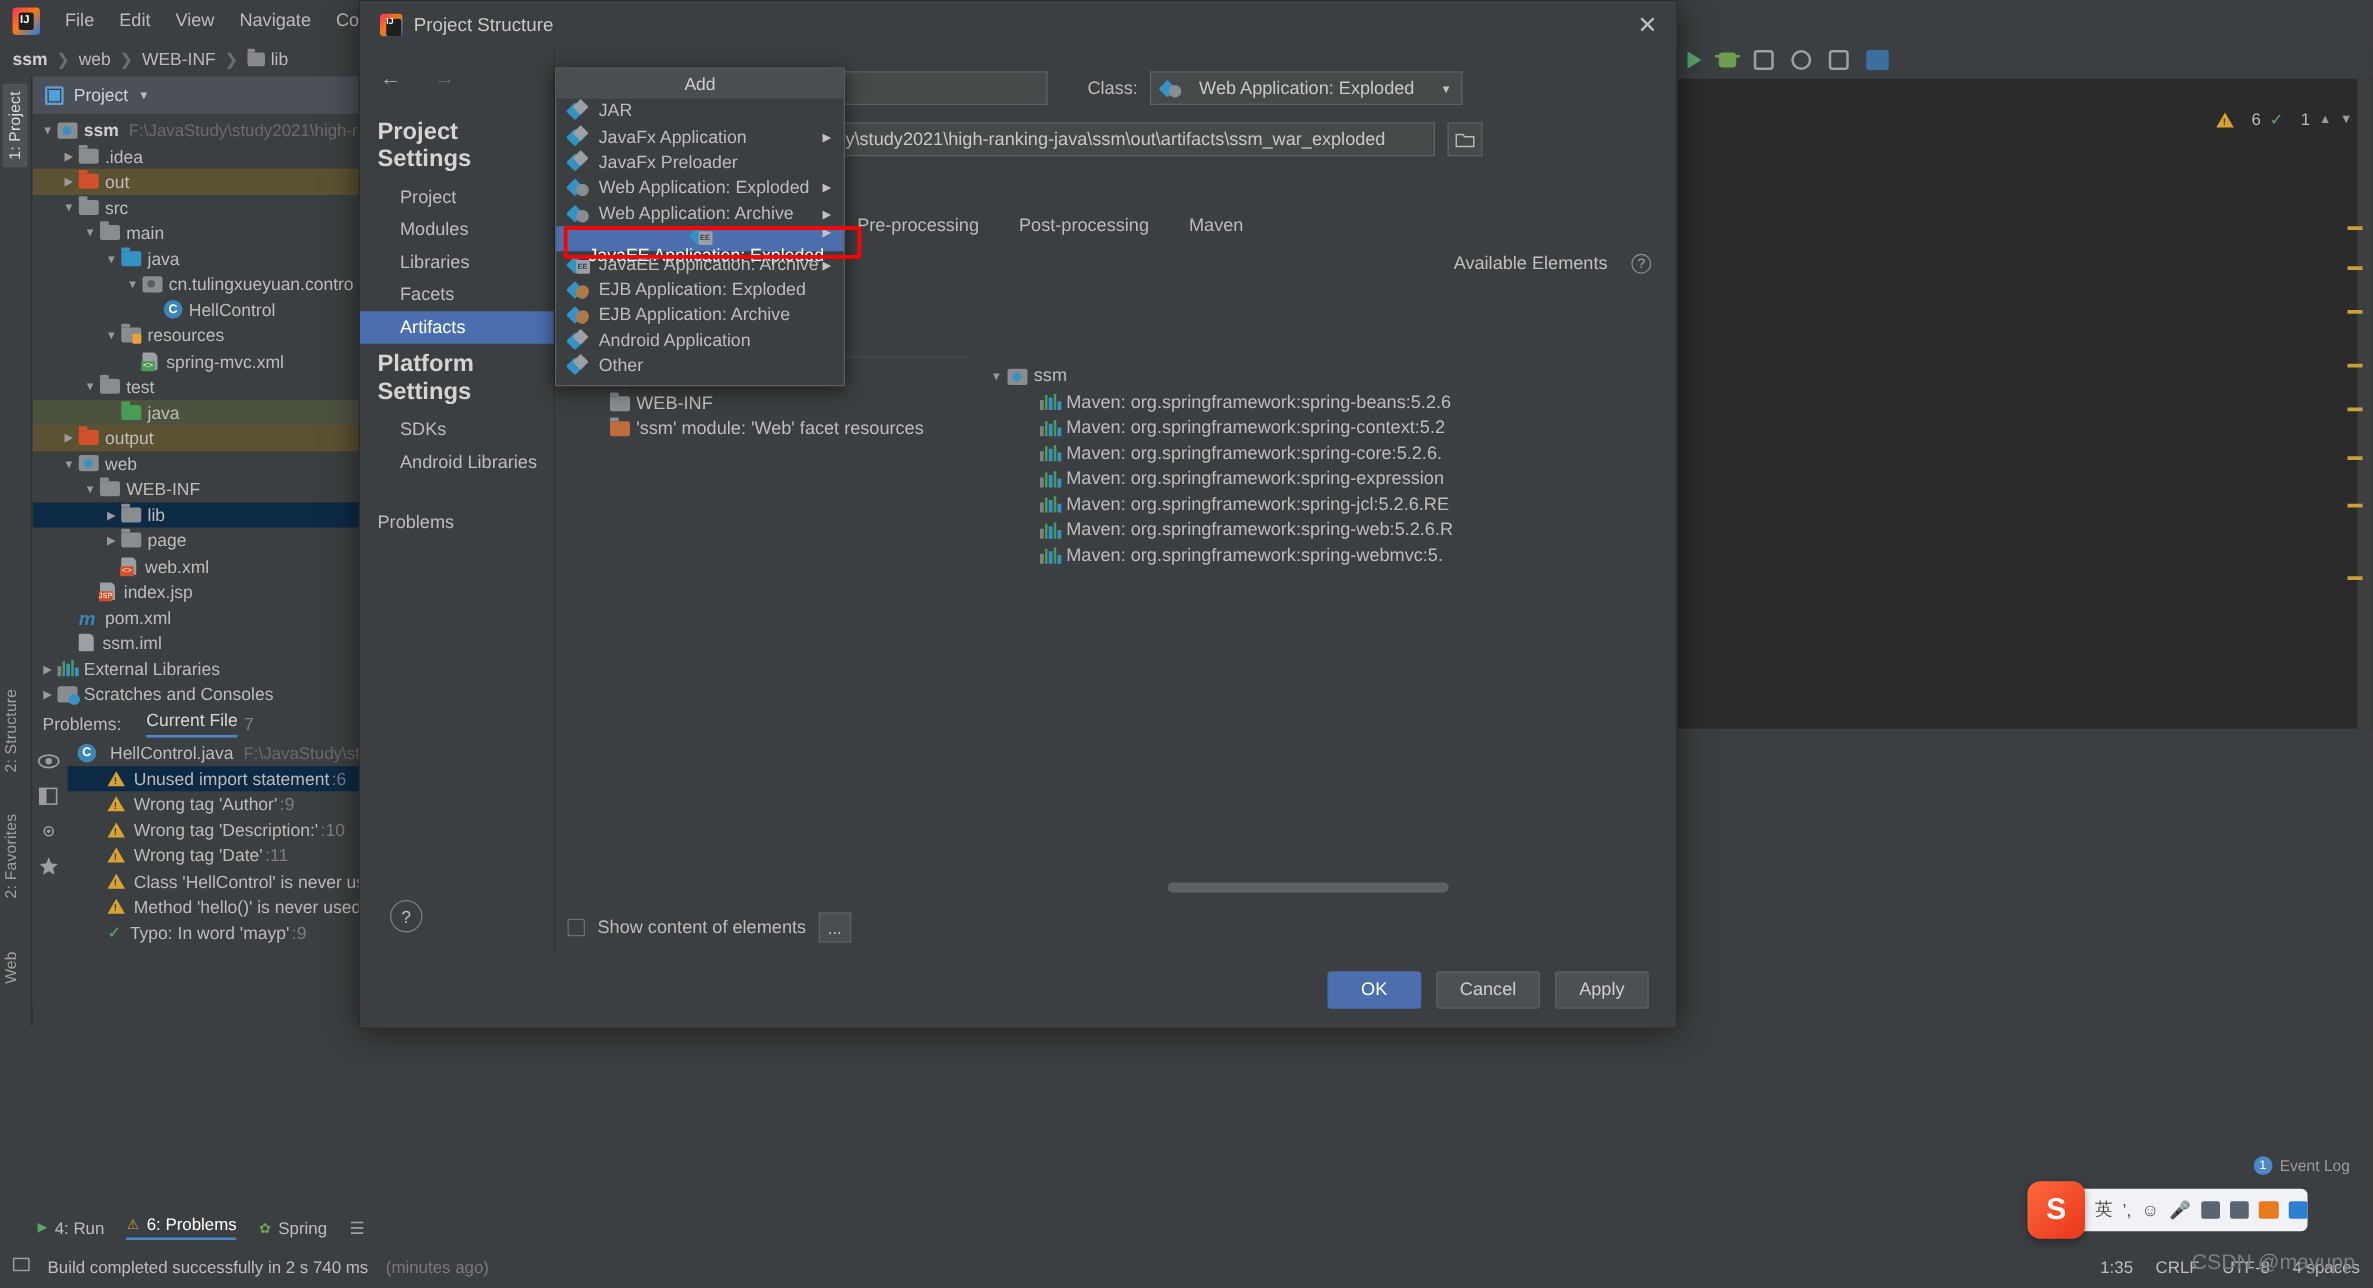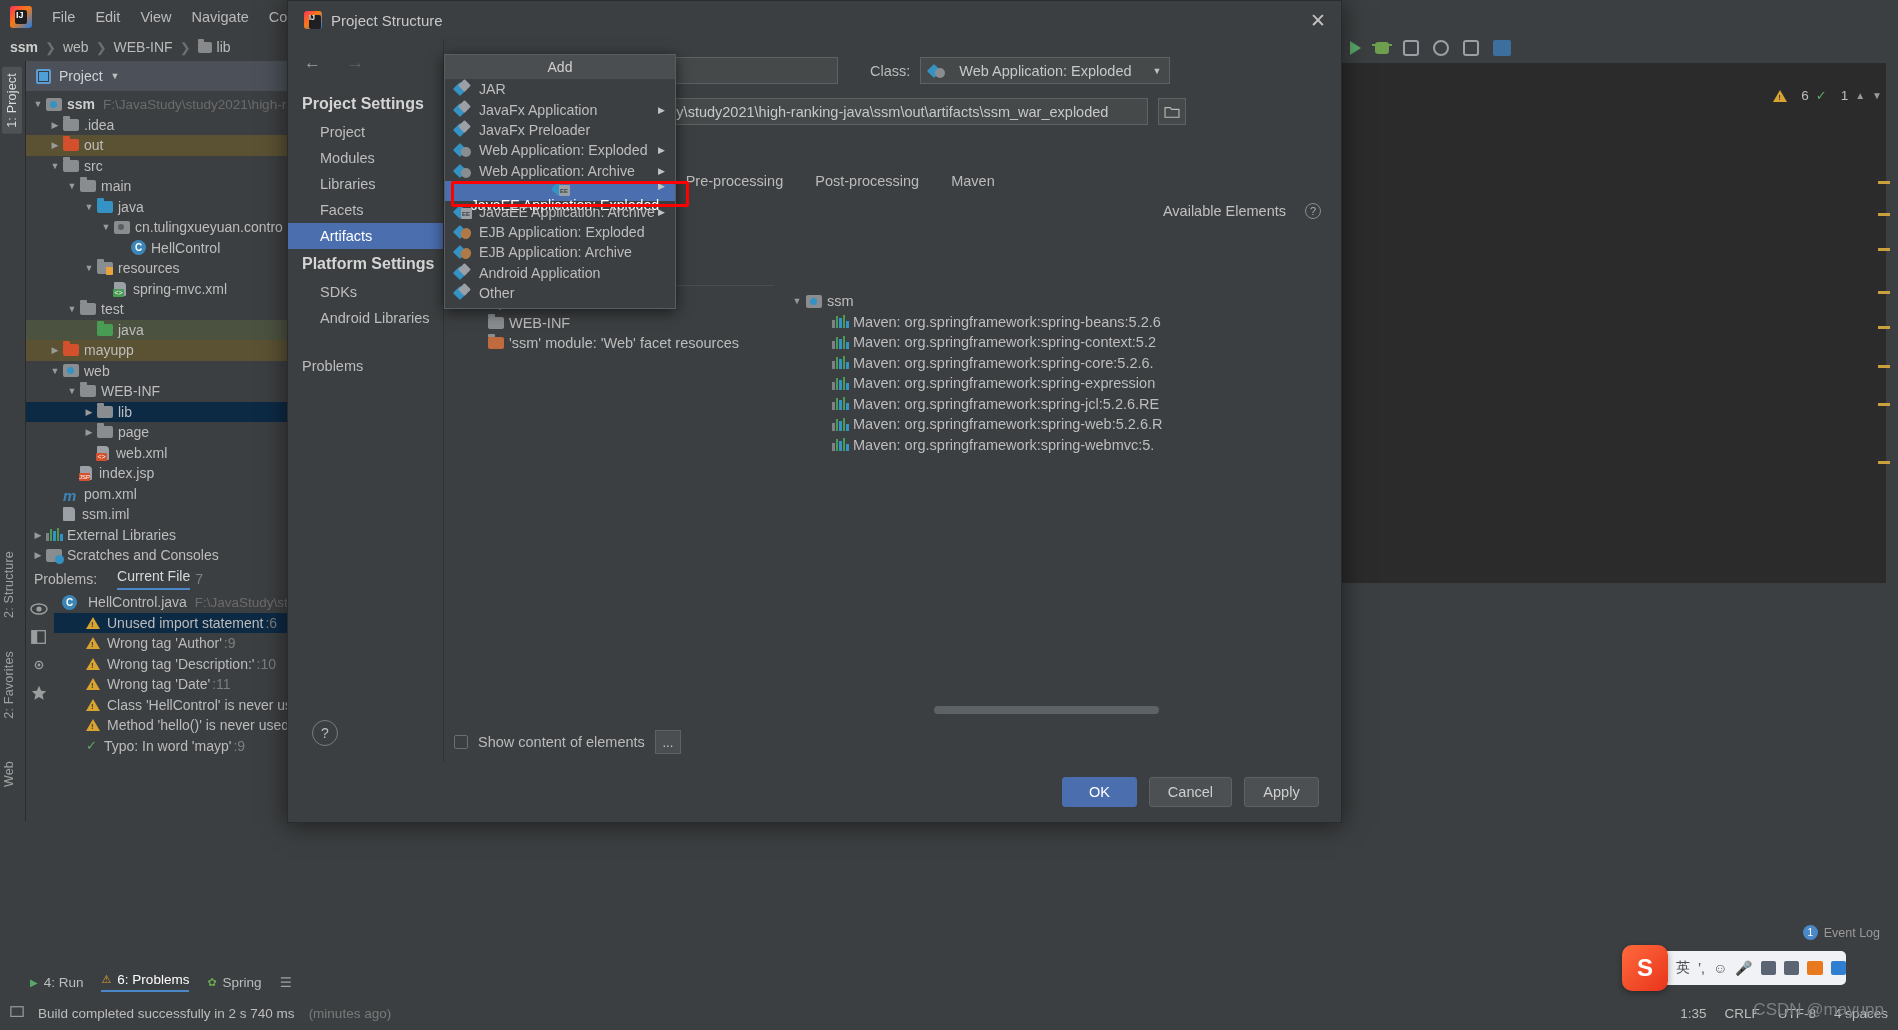--- a/index.html
+++ b/index.html
@@ -179,21 +179,21 @@
   }
   .dlg-body{ position:absolute; left:0; top:38px; right:0; bottom:60px; }
 
   
   .dlg-nav{
     position:absolute; left:0; top:0; width:156px; bottom:0;
     background:#3c3f41; border-right:1px solid #323232;
   }
   .nav-arrows{ display:flex; gap:26px; padding:14px 0 16px 16px; font-size:17px; color:#a0a0a0;}
   .nav-arrows .dim{ color:#626262; }
-  .nav-section{ font-weight:bold; color:#d4d4d4; font-size:16px; padding:6px 0 6px 14px;}
+  .nav-section{ font-weight:bold; color:#d4d4d4; font-size:19px; padding:6px 0 6px 14px;}
   .nav-item{ font-size:14.5px; color:#bdbdbd; padding:5px 0 5px 32px; }
   .nav-item.active{ background:#4b6eaf; color:#ffffff; }
   .nav-gap{ height:22px; }
 
   
   .dlg-main{ position:absolute; left:156px; top:0; right:0; bottom:0; }
   .row-name{ display:flex; align-items:center; padding:18px 18px 0 18px; gap:10px;}
   .lbl{ font-size:14.5px; color:#bbbbbb; white-space:nowrap;}
   .txtfield{
     height:27px; background:#45494a; border:1px solid #5e6264; color:#c8c8c8;
@@ -433,21 +433,21 @@
           <span class="tlbl">test</span>
         </div>
         <div class="trow sel-green" style="padding-left: 55px;">
           <span class="arw none">▶</span>
           <span class="ic folder green"></span>
           <span class="tlbl">java</span>
         </div>
         <div class="trow sel-orange" style="padding-left: 21px;">
           <span class="arw">▶</span>
           <span class="ic folder orange"></span>
-          <span class="tlbl">mayupp</span>
+          <span class="tlbl">output</span>
         </div>
         <div class="trow" style="padding-left: 21px;">
           <span class="arw">▼</span>
           <span class="ic mod">
             <span class="dot"></span>
           </span>
           <span class="tlbl">web</span>
         </div>
         <div class="trow" style="padding-left: 38px;">
           <span class="arw">▼</span>

